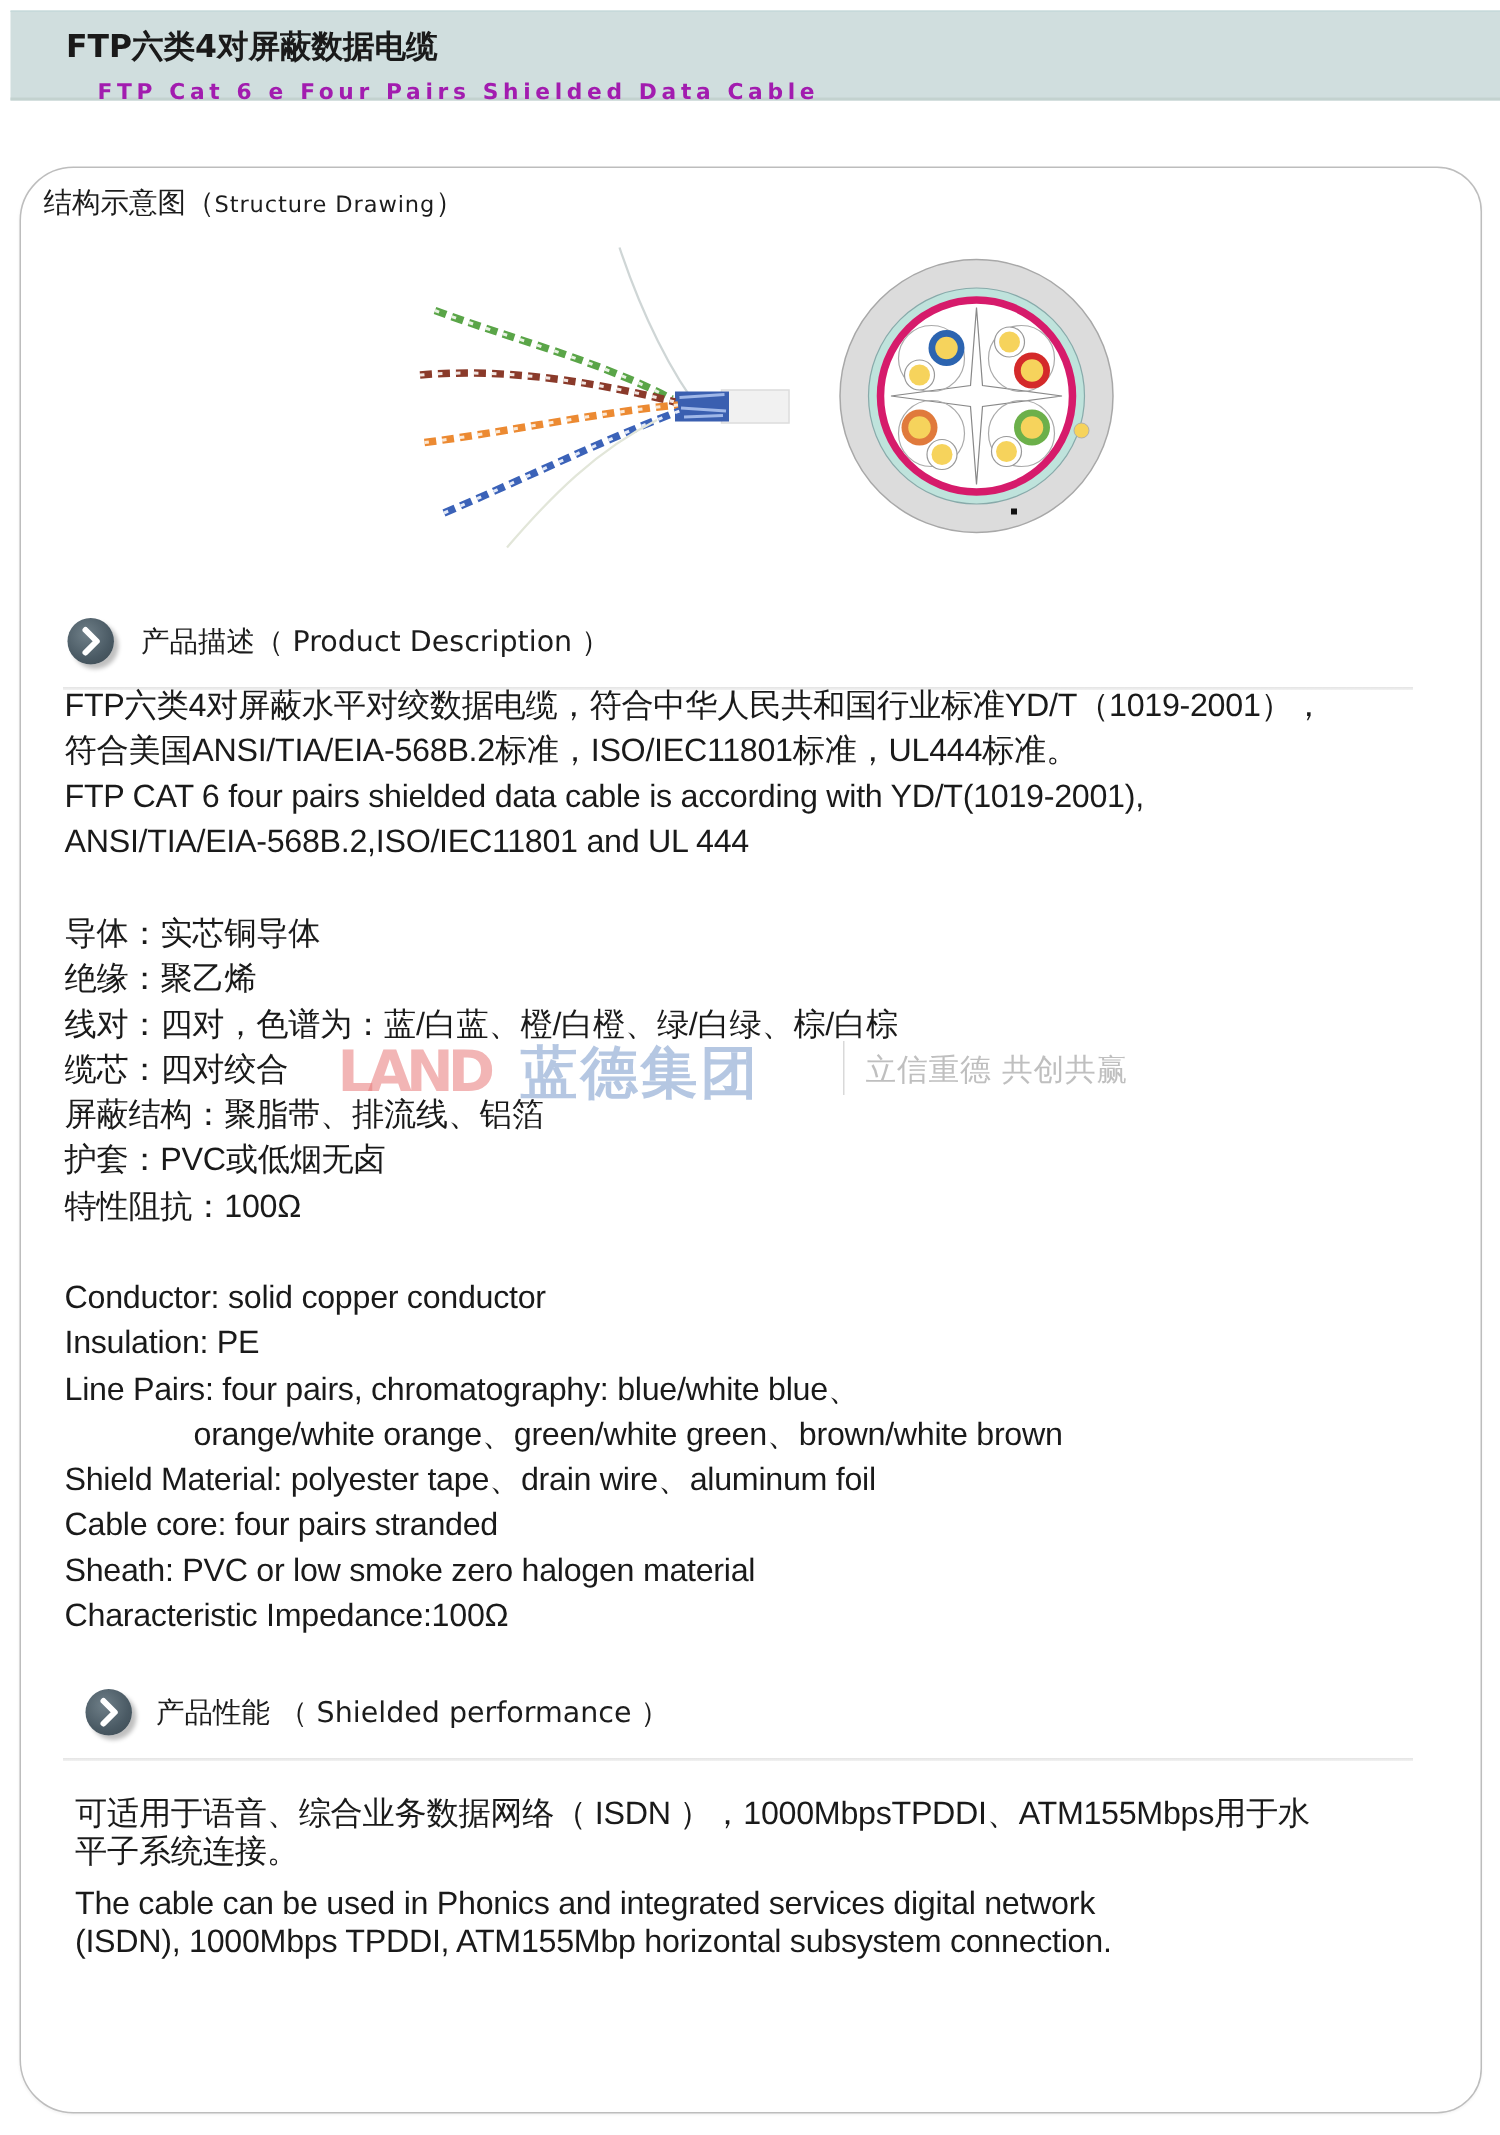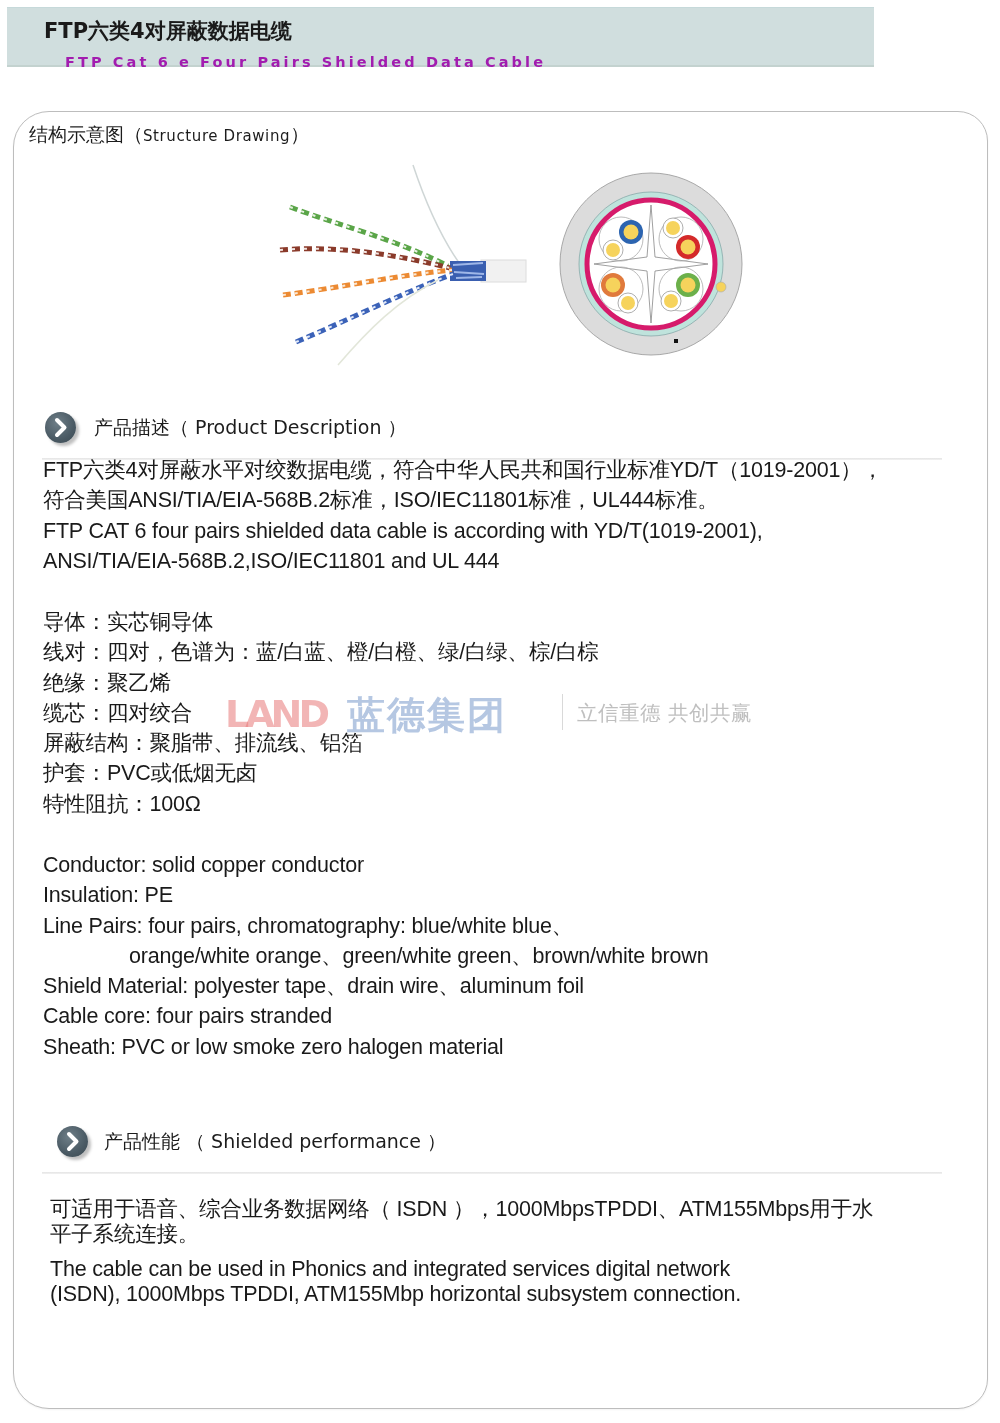--- a/index.html
+++ b/index.html
@@ -1,20 +1,20 @@
 <!DOCTYPE html>
 <html><head>
   <meta charset="utf-8">
   <style>
     * { box-sizing: border-box; margin: 0; padding: 0; }
     html, body { width: 1000px; height: 1423px; background: #ffffff; overflow: hidden; }
     body { position: relative; font-family: "DejaVu Sans", "Liberation Sans", sans-serif; color: #222; }
 
     .title-bar {
-      position: absolute; left: 7px; top: 7px; width: 867px; height: 60px;
+      position: absolute; left: 7px; top: 7px; width: 993px; height: 60px;
       background: #d0dede;
       border-top: 1px solid #c6d9da; border-bottom: 2px solid #c3d2cf;
     }
     .title-cn {
       position: absolute; left: 37px; top: 9px;
       font-family: "DejaVu Sans", sans-serif; font-weight: bold;
       font-size: 21px; color: #1a1a1a; letter-spacing: 0px;
     }
     .title-en {
       position: absolute; left: 37px; top: 46px;
@@ -154,22 +154,22 @@
 
 <div class="para lines" style="top:455px;">
   <div>FTP六类4对屏蔽水平对绞数据电缆，符合中华人民共和国行业标准YD/T（1019-2001），</div>
   <div>符合美国ANSI/TIA/EIA-568B.2标准，ISO/IEC11801标准，UL444标准。</div>
   <div>FTP CAT 6 four pairs shielded data cable is according with YD/T(1019-2001),</div>
   <div>ANSI/TIA/EIA-568B.2,ISO/IEC11801 and UL 444</div>
 </div>
 
 <div class="para spec-cn" style="top:607px;">
   <div>导体：实芯铜导体</div>
+  <div>绝缘：聚乙烯</div>
   <div>线对：四对，色谱为：蓝/白蓝、橙/白橙、绿/白绿、棕/白棕</div>
-  <div>绝缘：聚乙烯</div>
   <div>缆芯：四对绞合</div>
   <div>屏蔽结构：聚脂带、排流线、铝箔</div>
   <div>护套：PVC或低烟无卤</div>
   <div>特性阻抗：100Ω</div>
 </div>
 
 <div class="watermark">
   <span class="wm-logo">LAND</span>
   <span class="wm-cn">蓝德集团</span>
   <span class="wm-sep"></span>
@@ -177,20 +177,21 @@
 </div>
 
 <div class="para lines" style="top:850px;">
   <div>Conductor: solid copper conductor</div>
   <div>Insulation: PE</div>
   <div>Line Pairs: four pairs, chromatography: blue/white blue、</div>
   <div class="indent">orange/white orange、green/white green、brown/white brown</div>
   <div>Shield Material: polyester tape、drain wire、aluminum foil</div>
   <div>Cable core: four pairs stranded</div>
   <div>Sheath: PVC or low smoke zero halogen material</div>
+  <div>Characteristic Impedance:100Ω</div>
 </div>
 
 <div class="section-head" style="top:1122px;">
   <div class="badge" style="left:15px;">
     <svg width="31" height="31" viewBox="0 0 31 31">
         <path d="M12 8 L19.5 15.5 L12 23" stroke="#fff" stroke-width="4" fill="none" stroke-linecap="round" stroke-linejoin="round"></path>
       </svg>
   </div>
   <div class="label" style="left:62px;">产品性能 （ Shielded performance ）</div>
   <div class="rule"></div>

